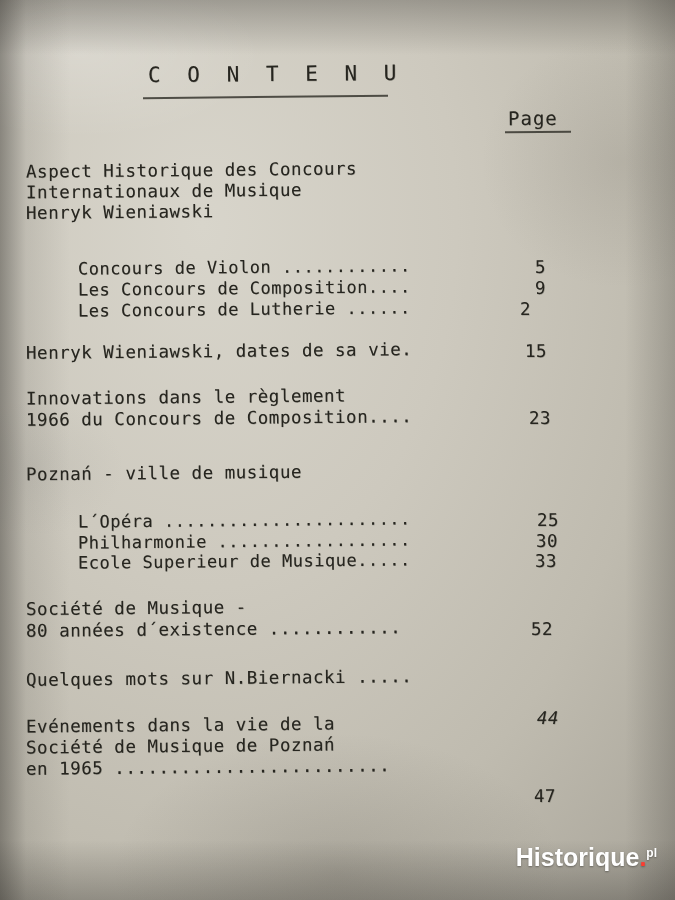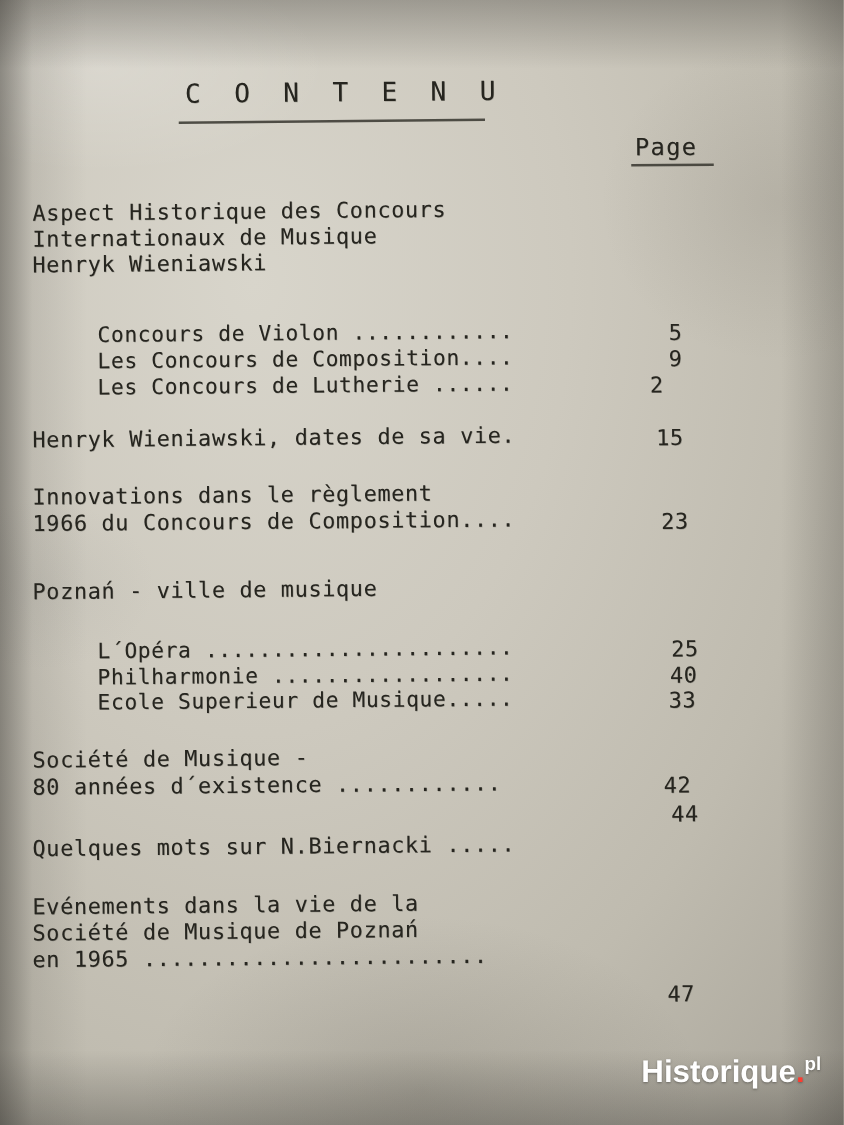--- a/index.html
+++ b/index.html
@@ -136,21 +136,21 @@
     color: #ffffff;
     letter-spacing: 0px;
     text-shadow: 0 1px 2px rgba(0,0,0,0.35);
     z-index: 5;
   }
   #watermark .dot {
     color: #ff3b30;
     font-weight: 700;
   }
   #watermark .tld {
-    font-size: 15px;
+    font-size: 12px;
     font-weight: 700;
     vertical-align: super;
   }
 </style>
 </head>
 <body>
 
 <div id="page">
   <div class="content">
 
@@ -172,28 +172,28 @@
         <div class="num typed" style="left: 520px; top: 299px;">2</div>
         <div class="line typed" style="left: 26px; top: 341px;">Henryk Wieniawski, dates de sa vie.</div>
         <div class="num typed" style="left: 525px; top: 341px;">15</div>
         <div class="line typed" style="left: 26px; top: 387px;">Innovations dans le règlement</div>
         <div class="line typed" style="left: 26px; top: 408px;">1966 du Concours de Composition....</div>
         <div class="num typed" style="left: 529px; top: 408px;">23</div>
         <div class="line typed" style="left: 26px; top: 463px;">Poznań - ville de musique</div>
         <div class="line typed indent" style="left: 78px; top: 510px;">L´Opéra .......................</div>
         <div class="num typed" style="left: 537px; top: 510px;">25</div>
         <div class="line typed indent" style="left: 78px; top: 531px;">Philharmonie ..................</div>
-        <div class="num typed" style="left: 536px; top: 531px;">40</div>
+        <div class="num typed" style="left: 536px; top: 531px;">30</div>
         <div class="line typed indent" style="left: 78px; top: 551px;">Ecole Superieur de Musique.....</div>
         <div class="num typed" style="left: 535px; top: 551px;">33</div>
         <div class="line typed" style="left: 26px; top: 598px;">Société de Musique -</div>
         <div class="line typed" style="left: 26px; top: 619px;">80 années d´existence ............</div>
-        <div class="num typed" style="left: 531px; top: 619px;">42</div>
+        <div class="num typed" style="left: 531px; top: 619px;">52</div>
         <div class="line typed" style="left: 26px; top: 668px;">Quelques mots sur N.Biernacki .....</div>
-        <div class="num typed" style="left: 537px; top: 642px;">44</div>
+        <div class="num typed" style="left: 537px; top: 708px; font-style: italic;">44</div>
         <div class="line typed" style="left: 26px; top: 715px;">Evénements dans la vie de la</div>
         <div class="line typed" style="left: 26px; top: 736px;">Société de Musique de Poznań</div>
         <div class="line typed" style="left: 26px; top: 757px;">en 1965 .........................</div>
         <div class="num typed" style="left: 534px; top: 786px;">47</div>
       </div>
 
     <div id="watermark">
       <span>Historique</span><span class="dot">.</span><span class="tld">pl</span>
     </div>
 

